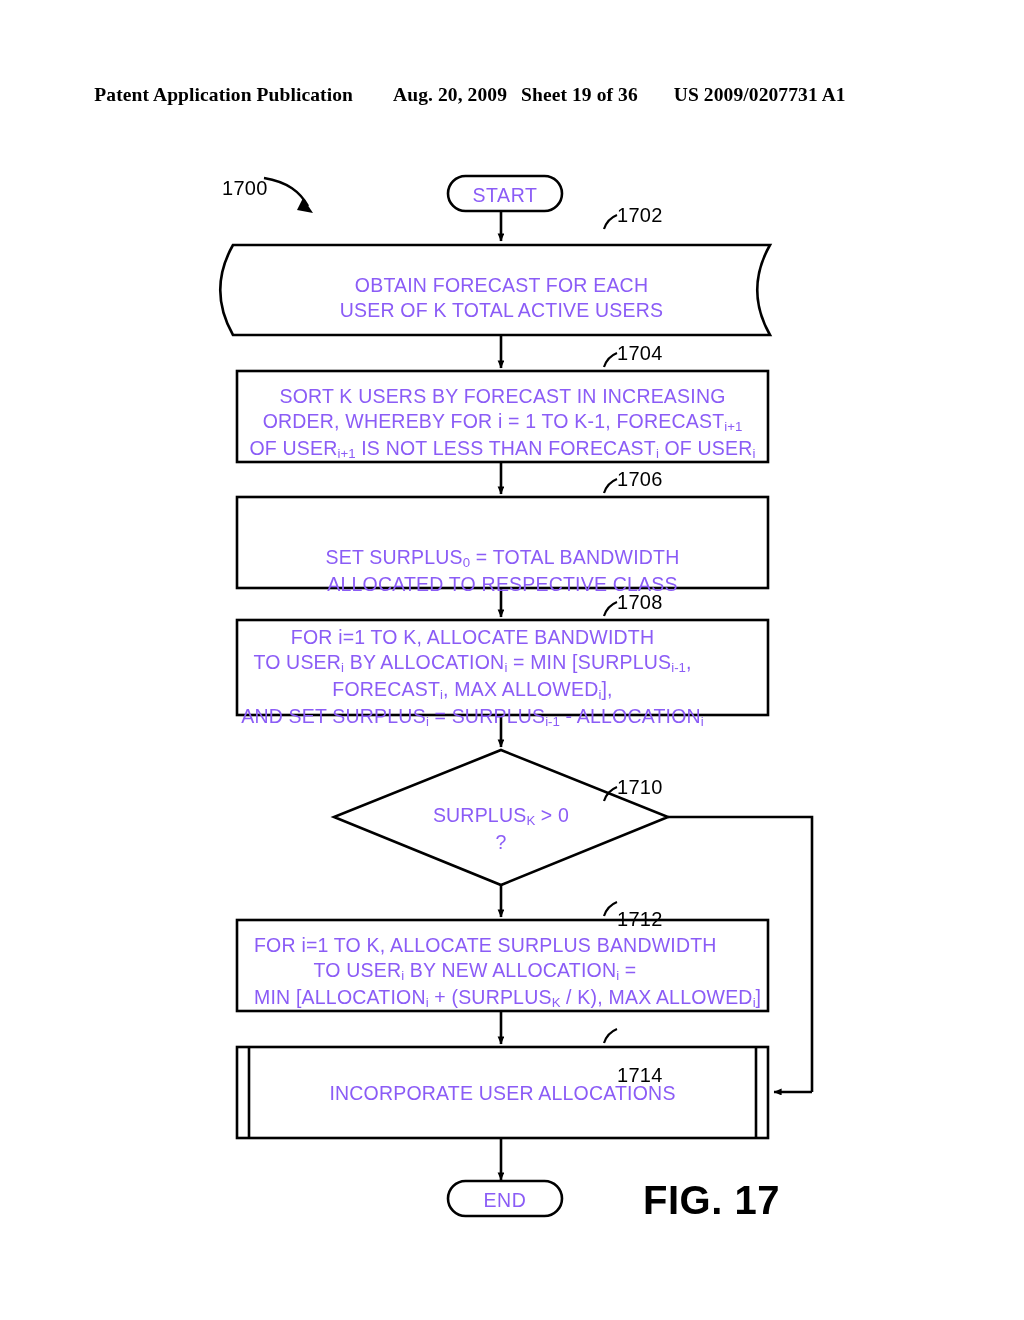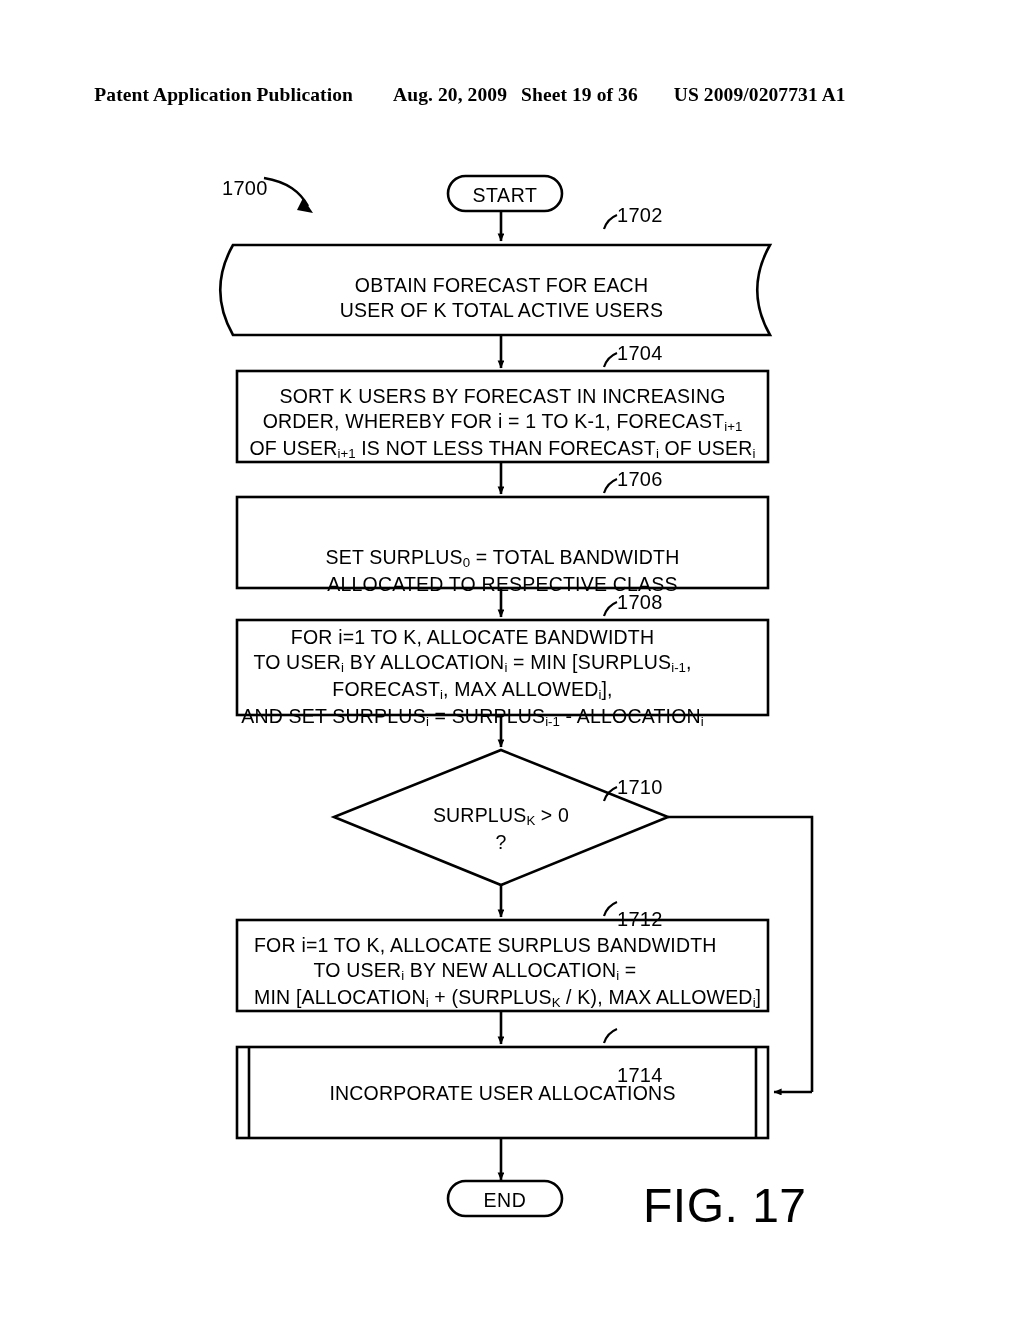--- a/index.html
+++ b/index.html
@@ -53,21 +53,21 @@
     width: 1024px;
     height: 1320px;
     overflow: visible;
   }
 
   
   .node-text {
     position: absolute;
     text-align: center;
     font-family: "Liberation Sans", sans-serif;
-    color: #000000;
+    color: #8b5cf6;
     line-height: 1.28;
     white-space: nowrap;
     letter-spacing: 0.2px;
   }
   .node-text.body {
     font-size: 19.5px;
     font-weight: 400;
   }
   .node-text.terminator {
     font-size: 19.5px;
@@ -80,22 +80,22 @@
     font-size: 20px;
     font-weight: 400;
     letter-spacing: 0.3px;
     white-space: nowrap;
   }
   #fig-label {
     position: absolute;
     left: 643px;
     top: 1178px;
     font-family: "Liberation Sans", sans-serif;
-    font-size: 48px;
-    font-weight: normal;
+    font-size: 40px;
+    font-weight: bold;
     letter-spacing: 0.5px;
     white-space: nowrap;
   }
   sub {
     font-size: 0.68em;
     vertical-align: -0.22em;
     letter-spacing: 0;
   }
   .line { display: block; }
 </style>

